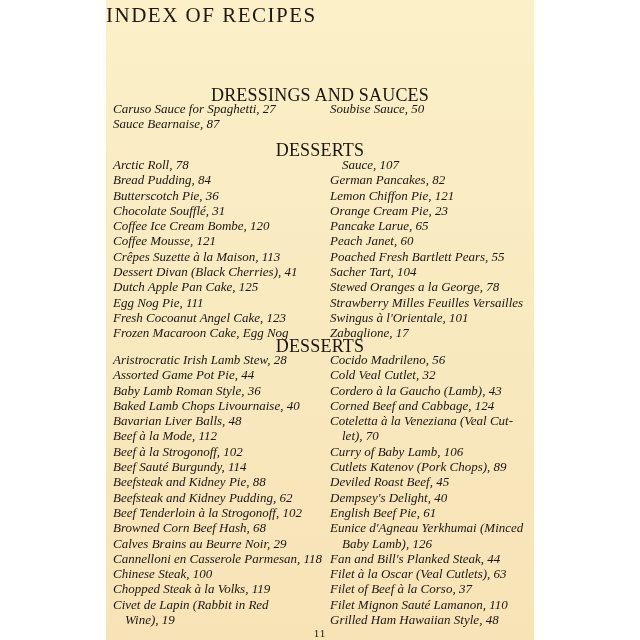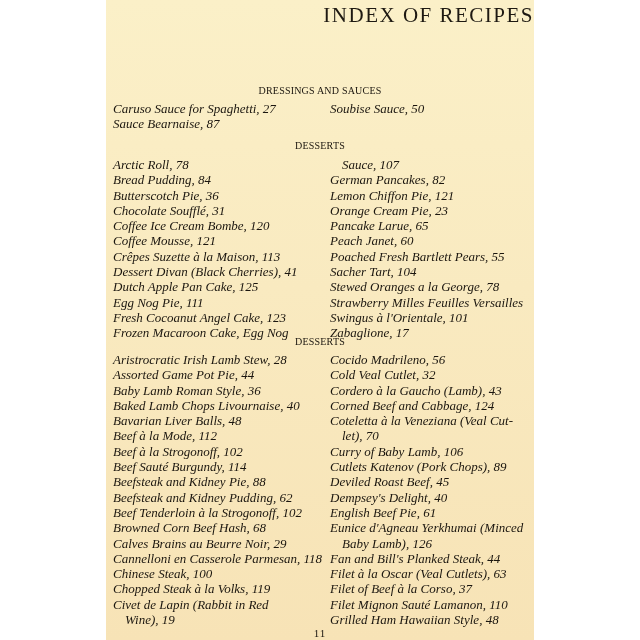--- a/index.html
+++ b/index.html
@@ -6,26 +6,26 @@
     body {
       width: 640px; height: 640px; background: #ffffff; position: relative; overflow: hidden;
       font-family: "Liberation Serif", "DejaVu Serif", serif;
     }
     .page {
       position: absolute; left: 106px; top: 0; width: 428px; height: 640px;
       background: linear-gradient(180deg, #fbf0c8 0%, #f9eac0 45%, #f7e3b6 100%);
       color: #1b160f;
     }
     .title {
-      position: absolute; left: 0; width: 100%; top: 3px; text-align: right;
+      position: absolute; left: 0; width: 100%; top: 3px; text-align: left;
       font-size: 21px; letter-spacing: 1.5px; color: #1e1912;
     }
     .section-head {
       position: absolute; left: 0; width: 100%; text-align: center;
-      font-size: 10px; letter-spacing: 0.2px;
+      font-size: 18px; letter-spacing: 0.2px;
     }
     .col {
       position: absolute; font-size: 13px; line-height: 15.3px; white-space: nowrap; font-style: italic;
     }
     .col.left { left: 7px; width: 210px; }
     .col.right { left: 224px; width: 200px; }
     .entry { display: block; }
     .entry .cont { display: block; padding-left: 12px; }
     .page-number {
       position: absolute; left: 0; width: 100%; text-align: center; top: 621px;

